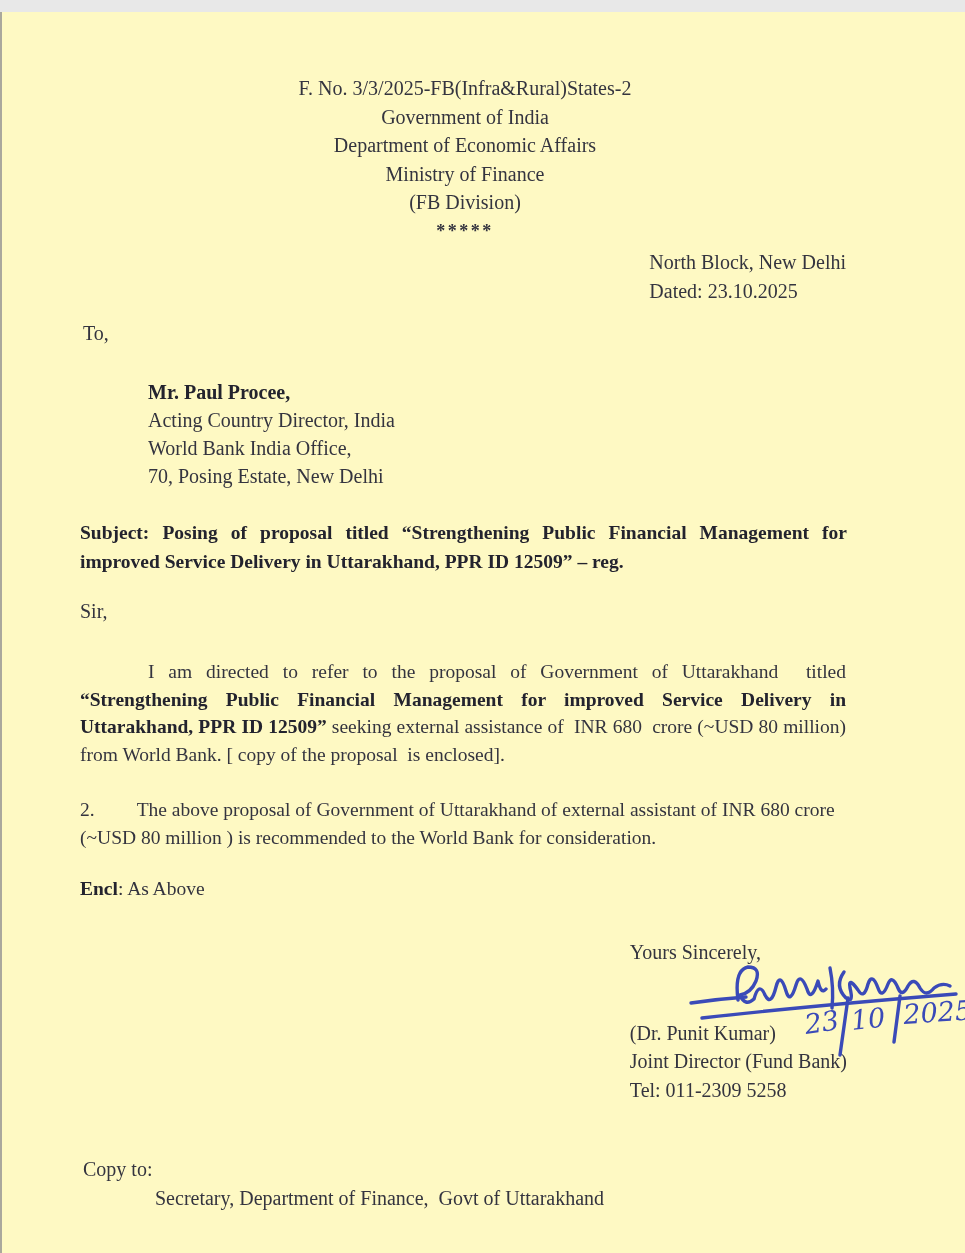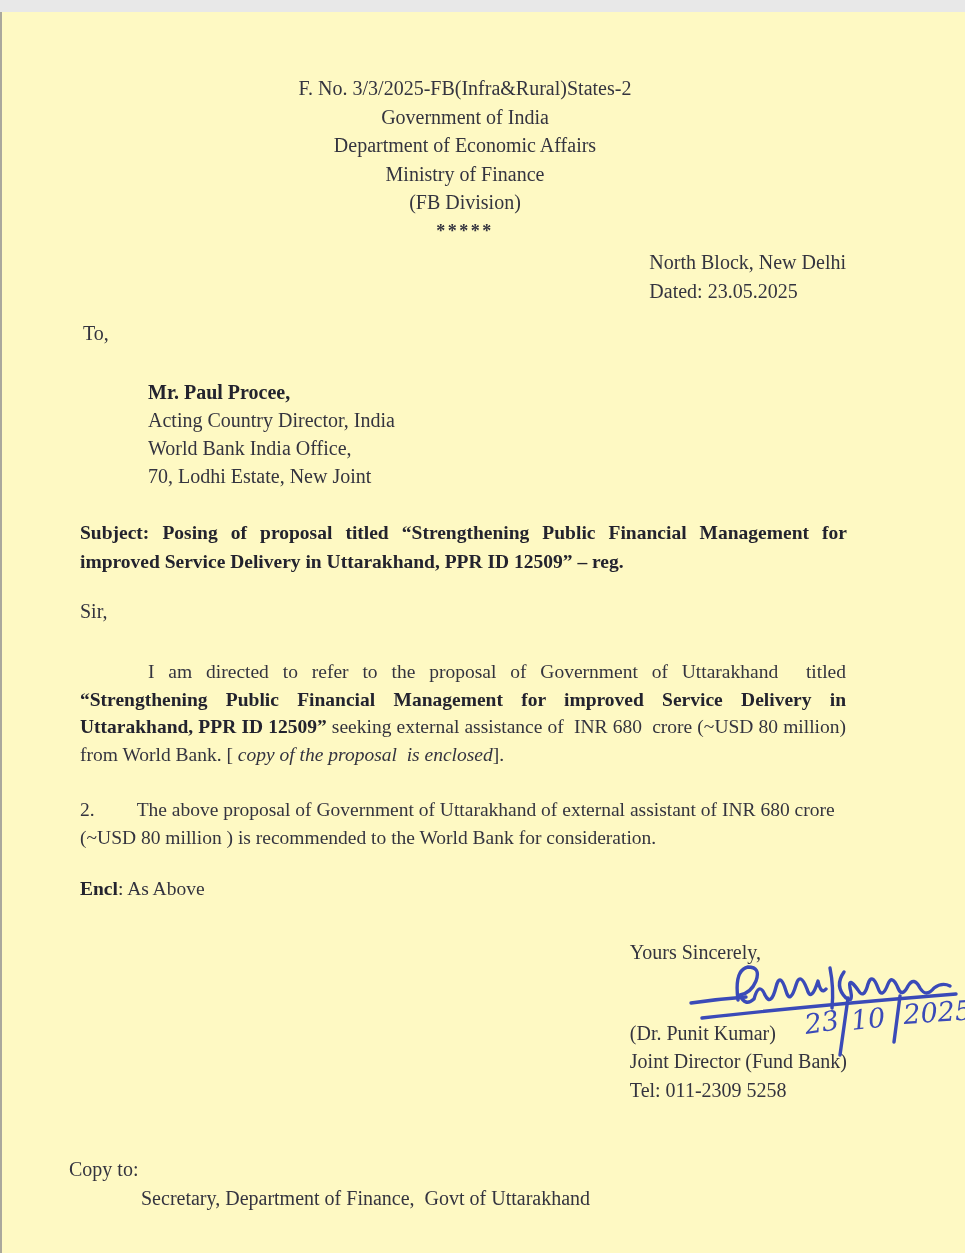--- a/index.html
+++ b/index.html
@@ -14,37 +14,37 @@
     color:#34343f;
     font-size:19.5px;
   }
   .scan-edge{position:absolute;left:0;top:0;width:2px;height:100%;background:#7d7d88;opacity:.65;}
   .abs{position:absolute;}
   .txt{white-space:pre-wrap;}
   .b{font-weight:700;color:#23232e;}
   .u{text-decoration:underline;}
   .seg-normal{font-weight:normal;}
   .seg-bold{font-weight:700;color:#23232e;}
-  .seg-italic{font-style:italic;}
+  .seg-italic{}
 
   .letterhead{left:0;top:62px;width:930px;text-align:center;line-height:28.6px;font-size:20px;}
   .letterhead .lh-lines div:last-child{letter-spacing:2.5px;font-weight:700;font-size:18px;}
   .place-date{right:119px;top:236px;text-align:left;line-height:28.5px;font-size:20px;}
   .to-label{left:83px;top:310px;font-size:20px;}
   .recipient{left:148px;top:366px;line-height:28px;font-size:20px;}
   .subject{left:80px;right:118px;top:506px;font-weight:700;color:#23232e;text-align:justify;line-height:29px;}
   .salutation{left:80px;top:588px;font-size:20px;}
   .para1{left:80px;right:119px;top:646px;text-align:justify;text-indent:68px;line-height:27.5px;}
   .para2{left:80px;right:119px;top:784px;line-height:27.5px;}
   .para2 .num-gap{display:inline-block;width:42px;}
   .encl{left:80px;top:866px;text-align:right;}
   .sig-block{right:118px;top:926px;text-align:left;line-height:28.5px;font-size:20px;}
   .sig-gap{height:52px;}
   .sig-scribble{left:688px;top:946px;width:280px;height:102px;pointer-events:none;}
-  .copy-to{left:69px;top:1146px;font-size:20px;}
+  .copy-to{left:83px;top:1146px;font-size:20px;}
   .copy-to .copy-line{margin-left:72px;margin-top:6px;}
 </style>
 </head>
 <body>
 
 <div class="page">
   <div class="scan-edge"></div>
 
   <div class="abs letterhead">
     <div class="txt">F. No. 3/3/2025-FB(Infra&amp;Rural)States-2</div>
@@ -52,30 +52,30 @@
         <div class="txt">Government of India</div>
         <div class="txt">Department of Economic Affairs</div>
         <div class="txt">Ministry of Finance</div>
         <div class="txt">(FB Division)</div>
         <div class="txt">*****</div>
       </div>
   </div>
 
   <div class="abs place-date">
     <div class="txt">North Block, New Delhi</div>
-    <div class="txt">Dated: 23.05.2025</div>
+    <div class="txt">Dated: 23.10.2025</div>
   </div>
 
   <div class="abs to-label txt">To,</div>
   <div class="abs recipient">
     <div class="txt b">Mr. Paul Procee,</div>
     <div>
         <div class="txt">Acting Country Director, India</div>
         <div class="txt">World Bank India Office,</div>
-        <div class="txt">70, Lodhi Estate, New Joint</div>
+        <div class="txt">70, Posing Estate, New Delhi</div>
       </div>
   </div>
 
   <div class="abs subject txt">Subject: Posing of proposal titled “Strengthening Public Financial Management for improved Service Delivery in Uttarakhand, PPR ID 12509” – reg.</div>
 
   <div class="abs salutation txt">Sir,</div>
 
   <div class="abs para1 txt"><span class="seg-normal">I am directed to refer to the proposal of Government of Uttarakhand  titled </span><span class="seg-bold">“Strengthening Public Financial Management for improved Service Delivery in Uttarakhand, PPR ID 12509”</span><span class="seg-normal"> seeking external assistance of  INR 680  crore (~USD 80 million) from World Bank. [ </span><span class="seg-italic">copy of the proposal  is enclosed</span><span class="seg-normal">].</span></div>
 
   <div class="abs para2 txt"><span>2.</span><span class="num-gap"></span><span>The above proposal of Government of Uttarakhand of external assistant of INR 680 crore (~USD 80 million ) is recommended to the World Bank for consideration.</span></div>

